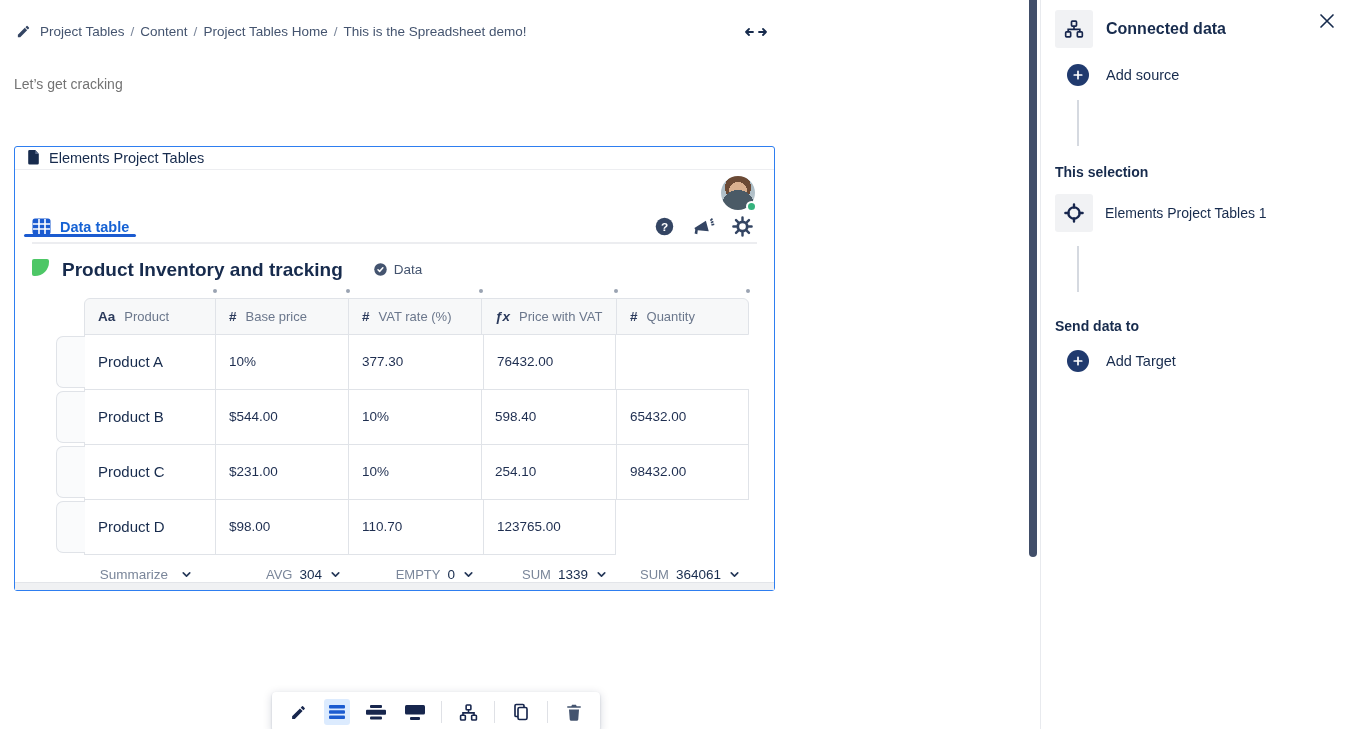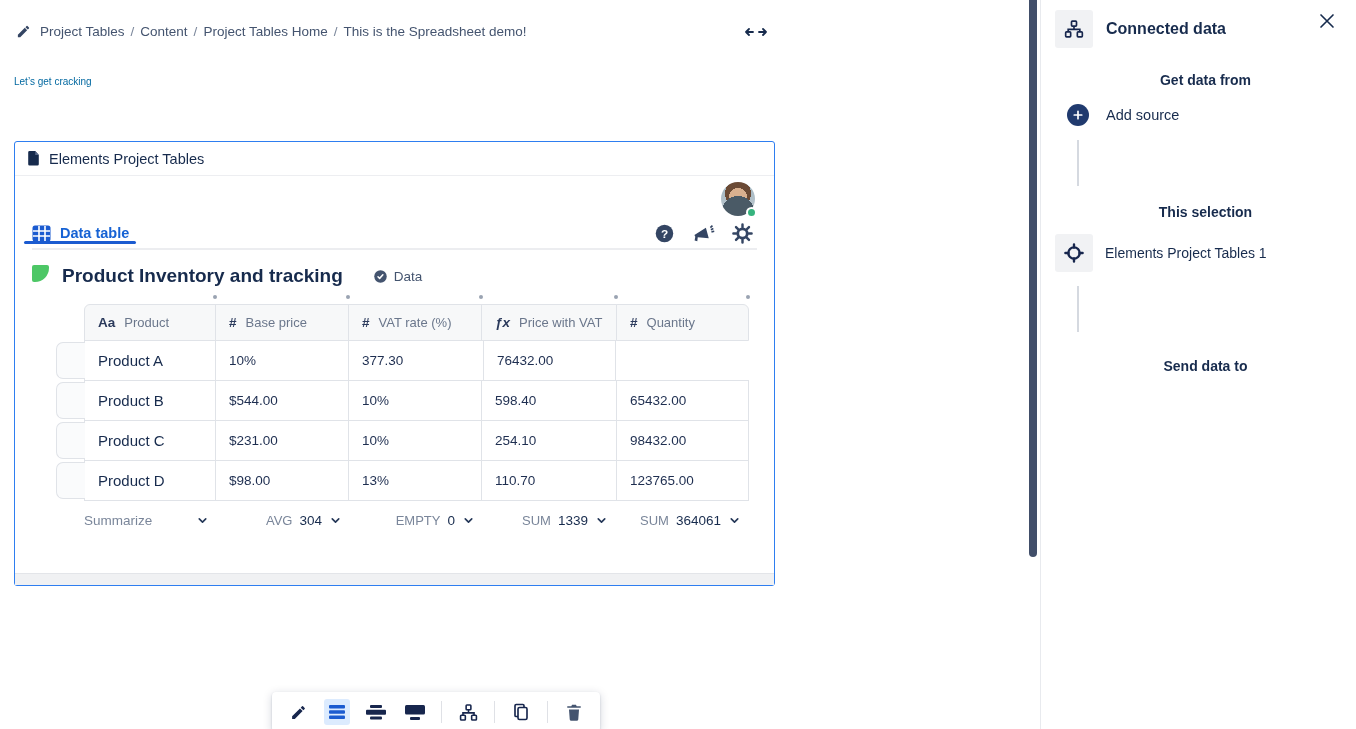--- a/index.html
+++ b/index.html
@@ -11,21 +11,21 @@
 
   .breadcrumb { display:flex; align-items:center; gap:3px; margin:24px 0 0 16px;
                 font-size:13.5px; color:#44546F; }
   .breadcrumb .bc-item { cursor:pointer; }
   .breadcrumb .bc-sep { color:#7A869A; padding:0 3px; }
   .bc-pencil { margin-right:6px; display:flex; }
 
   .expand-arrows { position:absolute; left:744px; top:24px; display:flex; }
 
   .page-title { margin:50px 0 0 14px; font-size:30px; font-weight:400; color:#1B2C4E; }
-  .page-subtitle { margin:37px 0 0 14px; font-size:10px; color:#0369a1; }
+  .page-subtitle { margin:37px 0 0 14px; font-size:14px; color:#737373; }
 
   
   .widget { margin:54px 0 0 14px; width:761px; height:445px; border:1px solid #2E7EF0;
             border-radius:3px; background:#fff; display:flex; flex-direction:column; }
   .widget-header { display:flex; align-items:center; gap:9px; height:34px; padding:0 12px;
                    border-bottom:1px solid #EDEEF1; font-size:14.5px; color:#172B4D; }
   .widget-body { padding:0 17px; flex:0 0 auto; }
 
   .avatar-row { display:flex; justify-content:flex-end; padding:6px 2px 0 0; height:42px; }
   .avatar { position:relative; width:34px; height:34px; border-radius:50%;
@@ -59,46 +59,46 @@
   .trow { display:flex; position:relative; }
   .trow + .trow { margin-top:-1px; }
   .cell { border:1px solid #E0E3E8; background:#fff; display:flex; align-items:center; }
   .cell + .cell { margin-left:-1px; }
   .c0{width:132px}.c1{width:134px}.c2{width:134px}.c3{width:136px}.c4{width:133px}
   .th { height:37px; background:#F7F8F9; color:#6B778C; font-size:13px; gap:9px; padding-left:13px; }
   .th:first-child { border-top-left-radius:6px; }
   .th:last-child { border-top-right-radius:6px; }
   .glyph { color:#2B3A5C; font-weight:700; font-size:13.5px; }
   .glyph-fx { font-style:italic; font-weight:700; }
-  .td { height:41px; padding-left:13px; font-size:13.5px; color:#1E2E50; }
+  .td { height:56px; padding-left:13px; font-size:13.5px; color:#1E2E50; }
   .td.name { font-size:15px; color:#172B4D; }
   .row-handle { position:absolute; left:-28px; top:2px; bottom:2px; width:29px;
                 background:#FAFBFC; border:1px solid #E0E3E8; border-right:none;
                 border-radius:7px 0 0 7px; cursor:grab; }
 
   .summary-row { display:flex; margin:12px 0 0 52px; font-size:13px; color:#7A869A; }
   .sum-cell { width:133px; display:flex; align-items:center; justify-content:flex-end;
               gap:7px; padding-right:8px; cursor:pointer; }
-  .sum-cell.first { justify-content:space-between; font-size:13.5px;gap:12px; }
+  .sum-cell.first { justify-content:center; font-size:13.5px;gap:12px; }
   .sum-val { font-weight:400; color:#172B4D; font-size:13.5px; }
   .widget-footer { margin-top:auto; height:12px; background:#F0F1F3; border-top:1px solid #E3E5E9; }
 
   
   .fl-toolbar { position:absolute; left:272px; top:692px; display:inline-flex; align-items:center;
                 gap:13px; background:#fff; border-radius:4px; padding:7px 13px;
                 box-shadow:0 1px 2px rgba(9,30,66,.18), 0 2px 10px rgba(9,30,66,.18); }
   .fl-toolbar .tb-btn { display:flex; align-items:center; justify-content:center;
                         width:26px; height:26px; border-radius:3px; cursor:pointer; }
   .tb-divider { width:1px; height:22px; background:#DFE1E6; }
 
   
   .scroll-thumb { position:absolute; left:1029px; top:0; width:8px; height:557px;
                   border-radius:0 0 5px 5px; cursor:grab; }
   .panel { position:absolute; left:1040px; top:0; width:316px; height:729px; background:#fff;
-           border-left:1px solid #E8EAEE; padding:10px 0 0 14px;text-align:center; }
+           border-left:1px solid #E8EAEE; padding:10px 0 0 14px; }
   .panel-header { display:flex; align-items:center; }
   .panel-icon-box { width:38px; height:38px; border-radius:3px; background:#F1F2F4;
                     display:flex; align-items:center; justify-content:center; }
   .panel-title { margin-left:13px; font-size:16px; font-weight:700; color:#172B4D; }
   .panel-close { position:absolute; right:20px; top:12px; cursor:pointer; display:flex; }
   .panel-label { margin-top:24px; font-size:14px; font-weight:700; color:#172B4D; }
   .panel-action { display:flex; align-items:center; margin:16px 0 0 12px; cursor:pointer; }
   .plus-circle { width:22px; height:22px; border-radius:50%; display:flex; align-items:center;
                  justify-content:center; }
   .panel-action-label { margin-left:17px; font-size:14.5px; color:#172B4D; }
@@ -252,21 +252,20 @@
           <div class="cell td c1">$231.00</div>
           <div class="cell td c2">10%</div>
           <div class="cell td c3">254.10</div>
           <div class="cell td c4">98432.00</div>
         </div>
 
         <div class="trow">
           <span class="row-handle"></span>
           <div class="cell td name c0">Product D</div>
           <div class="cell td c1">$98.00</div>
-          <div class="cell td c2">13%</div>
           <div class="cell td c3">110.70</div>
           <div class="cell td c4">123765.00</div>
         </div>
       </div>
 
       <div class="summary-row">
         <div class="sum-cell first">
           <span>Summarize</span>
           <svg width="13" height="13" viewBox="0 0 24 24" fill="none" stroke="#253858" stroke-width="3" stroke-linecap="round" stroke-linejoin="round">
               <path d="M6 9l6 6 6-6"></path>
@@ -372,21 +371,20 @@
         </svg>
     </span>
     <span class="panel-title">Connected data</span>
   </div>
   <span class="panel-close">
     <svg width="18" height="18" viewBox="0 0 24 24" fill="none" stroke="#172B4D" stroke-width="2.2" stroke-linecap="round">
         <path d="M4 4l16 16M20 4L4 20"></path>
       </svg>
   </span>
 
-  <div class="panel-label">Get data from</div>
   <div class="panel-action">
     <span class="plus-circle" style="background:#203A6E">
       <svg width="12" height="12" viewBox="0 0 24 24" fill="none" stroke="#fff" stroke-width="3.4" stroke-linecap="round">
           <path d="M12 4.5v15M4.5 12h15"></path>
         </svg>
     </span>
     <span class="panel-action-label">Add source</span>
   </div>
   <div class="connector"></div>
 
@@ -398,13 +396,21 @@
           <g stroke-width="2.6" stroke-linecap="round">
             <path d="M12 2.6v3.4M12 18v3.4M2.6 12H6M18 12h3.4"></path>
           </g>
         </svg>
     </span>
     <span class="selection-label">Elements Project Tables 1</span>
   </div>
   <div class="connector"></div>
 
   <div class="panel-label" style="margin-top:26px">Send data to</div>
+  <div class="panel-action">
+    <span class="plus-circle" style="background:#203A6E">
+      <svg width="12" height="12" viewBox="0 0 24 24" fill="none" stroke="#fff" stroke-width="3.4" stroke-linecap="round">
+          <path d="M12 4.5v15M4.5 12h15"></path>
+        </svg>
+    </span>
+    <span class="panel-action-label">Add Target</span>
+  </div>
 </div>
 
 </body></html>

